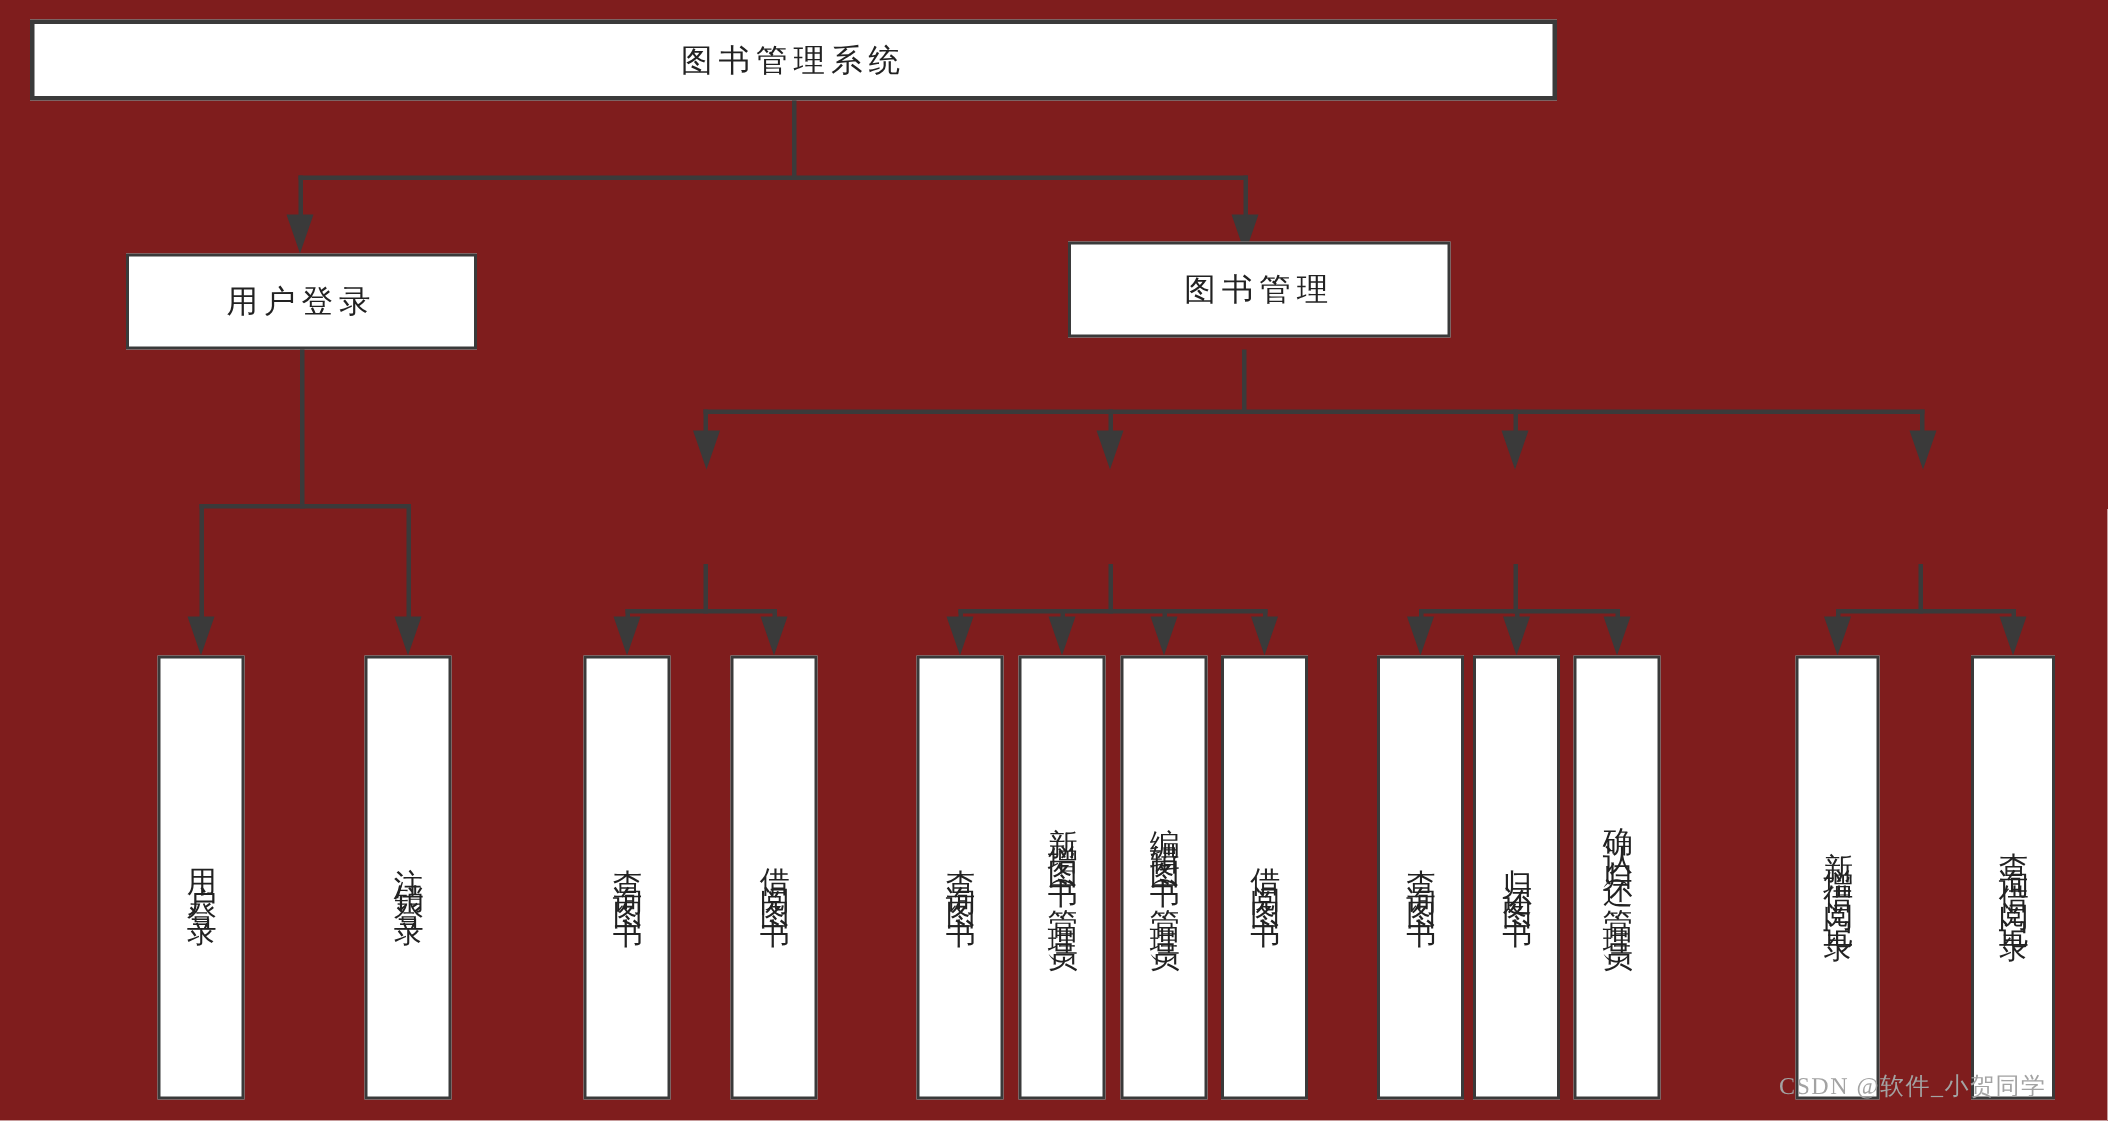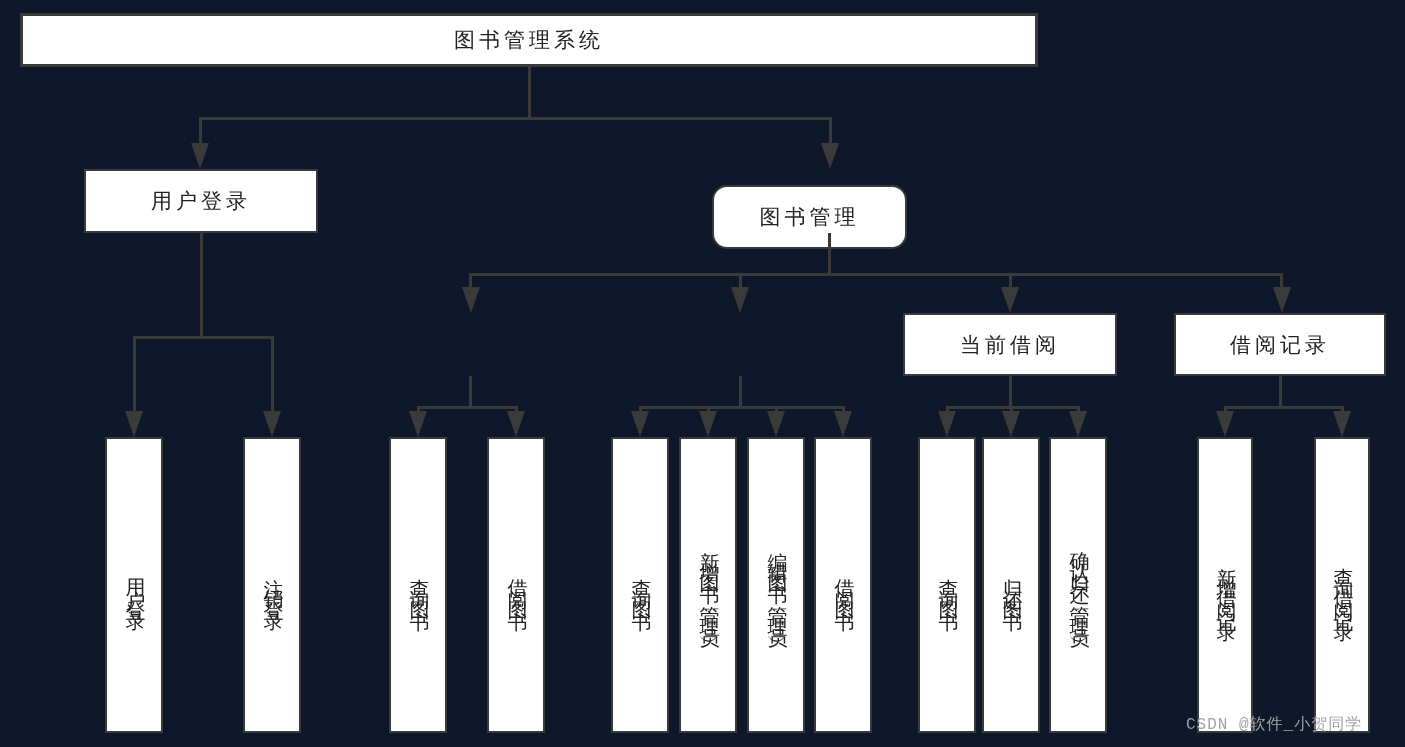--- a/index.html
+++ b/index.html
@@ -3,22 +3,22 @@
 <meta charset="utf-8">
 <style>
   :root{
     --line:#3a3a3a;
     --text:#222222;
   }
   html,body{margin:0;padding:0;background:#ffffff;}
   .canvas{
     position:relative;
     width:1405px;height:747px;
-    background:#0f172a;
-    font-family:Liberation Mono, monospace;
+    background:#7f1d1d;
+    font-family:Liberation Serif, serif;
     overflow:hidden;
   }
   .box{
     position:absolute;
     box-sizing:border-box;
     border:2.5px solid var(--line);
     background:#ffffff;
     display:flex;
     align-items:center;
     justify-content:center;
@@ -70,21 +70,21 @@
   <div class="vline" style="left:527.5px;top:67px;height:52px;"></div>
   <div class="hline" style="left:198.5px;top:117px;width:633px;"></div>
   <div class="vline" style="left:198.5px;top:117px;height:28px;"></div>
   <div class="arrow" style="left:191px;top:143px;"></div>
   <div class="vline" style="left:828.5px;top:117px;height:28px;"></div>
   <div class="arrow" style="left:821px;top:143px;"></div>
 
   <div class="box" style="left:84px;top:169px;width:234px;height:64px;">
     <span class="h-label">用户登录</span>
   </div>
-  <div class="box" style="left:712px;top:185px;width:195px;height:64px;border-radius:15px;">
+  <div class="box" style="left:712px;top:161px;width:255px;height:64px;">
     <span class="h-label">图书管理</span>
   </div>
 
   <div class="vline" style="left:199.5px;top:233px;height:106px;"></div>
   <div class="hline" style="left:132.5px;top:336px;width:141px;"></div>
   <div class="vline" style="left:132.5px;top:336px;height:76px;"></div>
   <div class="arrow" style="left:125px;top:411px;"></div>
   <div class="vline" style="left:270.5px;top:336px;height:76px;"></div>
   <div class="arrow" style="left:263px;top:411px;"></div>
 
@@ -92,26 +92,20 @@
   <div class="hline" style="left:469px;top:273px;width:814px;"></div>
   <div class="vline" style="left:469px;top:273px;height:16px;"></div>
   <div class="arrow" style="left:461.5px;top:287px;"></div>
   <div class="vline" style="left:738.5px;top:273px;height:16px;"></div>
   <div class="arrow" style="left:731px;top:287px;"></div>
   <div class="vline" style="left:1008.5px;top:273px;height:16px;"></div>
   <div class="arrow" style="left:1001px;top:287px;"></div>
   <div class="vline" style="left:1280px;top:273px;height:16px;"></div>
   <div class="arrow" style="left:1272.5px;top:287px;"></div>
 
-  <div class="box" style="left:903px;top:313px;width:214px;height:63px;">
-    <span class="h-label">当前借阅</span>
-  </div>
-  <div class="box" style="left:1174px;top:313px;width:212px;height:63px;">
-    <span class="h-label">借阅记录</span>
-  </div>
 
   <div class="vline" style="left:469px;top:376px;height:33px;"></div>
   <div class="hline" style="left:416.5px;top:406px;width:101px;"></div>
   <div class="vline" style="left:416.5px;top:406px;height:8px;"></div>
   <div class="arrow" style="left:409px;top:411px;"></div>
   <div class="vline" style="left:514.5px;top:406px;height:8px;"></div>
   <div class="arrow" style="left:507px;top:411px;"></div>
 
   <div class="vline" style="left:738.5px;top:376px;height:33px;"></div>
   <div class="hline" style="left:638.5px;top:406px;width:206px;"></div>

